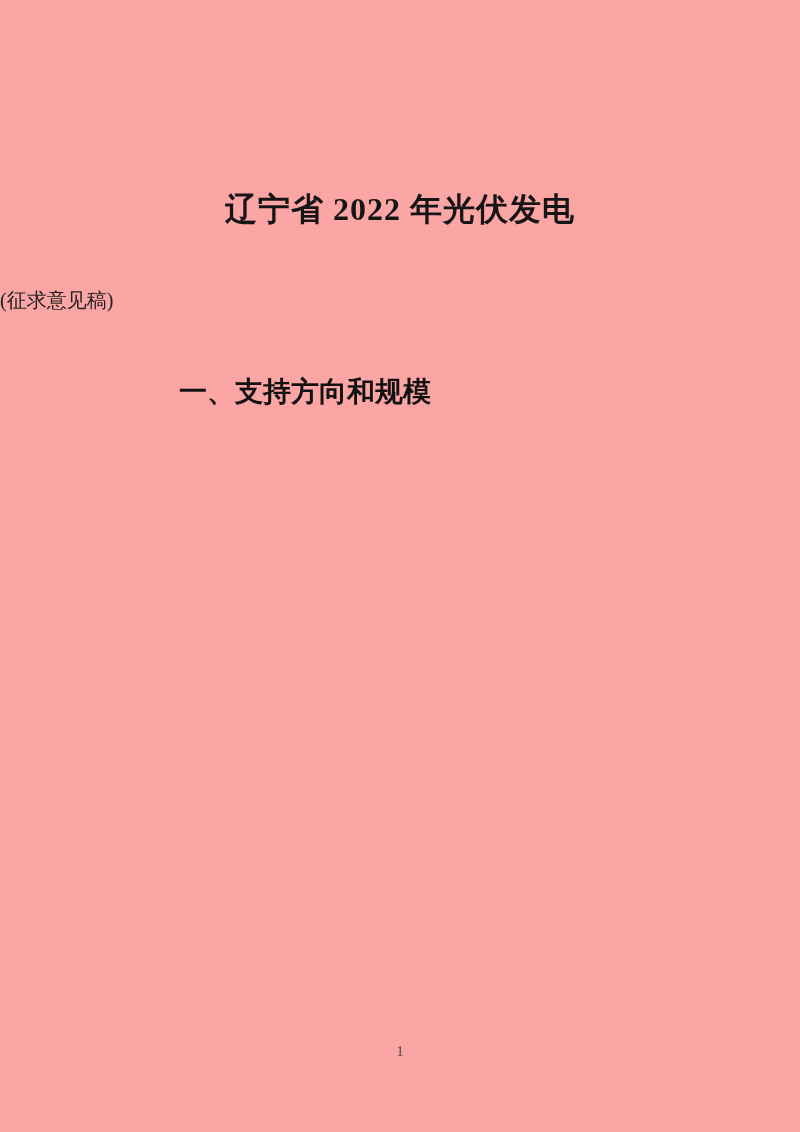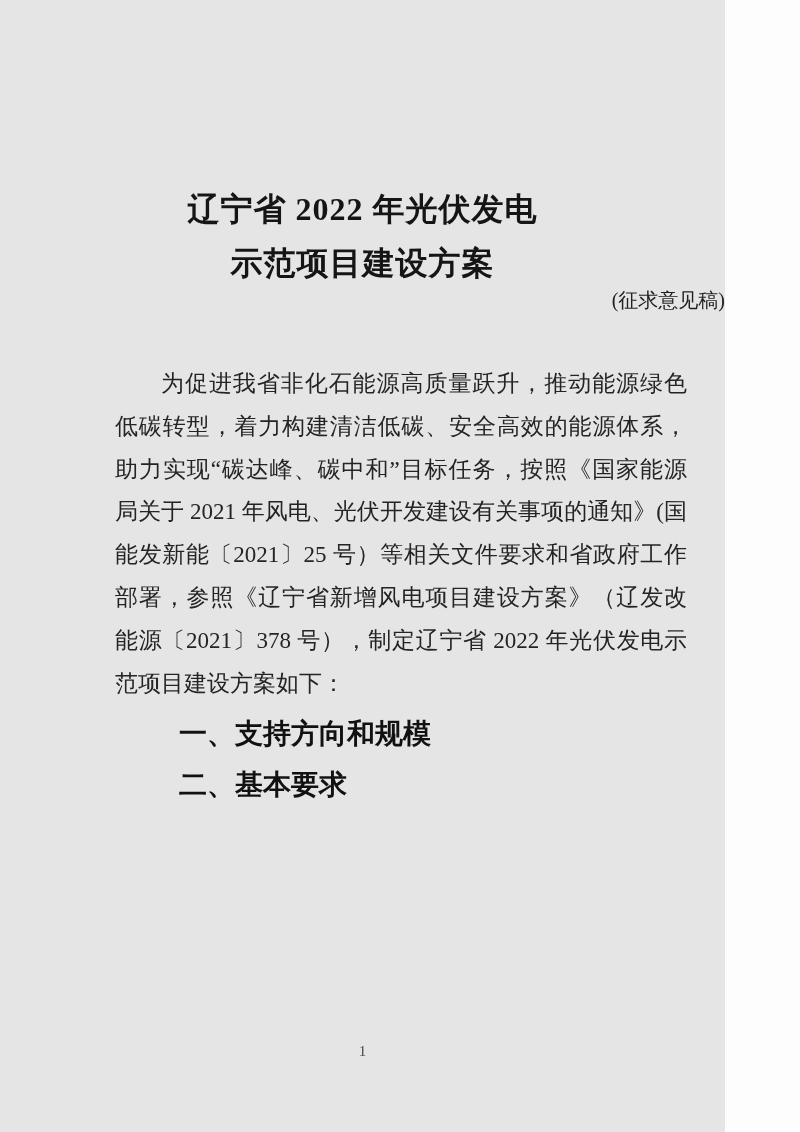--- a/index.html
+++ b/index.html
@@ -5,44 +5,44 @@
   * { box-sizing: border-box; }
   html, body { margin: 0; padding: 0; }
   body {
     width: 800px;
     height: 1132px;
     background: #fdfdfd;
     font-family: "Liberation Serif", serif;
   }
   .page {
     position: relative;
-    width: 725px;
+    width: 800px;
     height: 1132px;
-    background: #e5e5e5;
+    background: #fca5a5;
     color: #1e1e1e;
     overflow: hidden;
   }
   .doc-title {
     position: absolute;
     top: 182px;
     left: 0;
     width: 100%;
     text-align: center;
     font-weight: bold;
     font-size: 32px;
     line-height: 54px;
     letter-spacing: 1px;
     color: #151515;
   }
   .doc-subtitle {
     position: absolute;
     top: 287px;
     left: 0;
     width: 100%;
-    text-align: right;
+    text-align: left;
     font-size: 20px;
     color: #222222;
   }
   .doc-body {
     position: absolute;
     top: 363px;
     left: 115px;
     width: 572px;
     font-size: 23px;
     line-height: 42.8px;
@@ -73,27 +73,24 @@
     color: #4a4a4a;
   }
 </style>
 </head>
 <body>
 
 <div class="page">
 
   <div class="doc-title">
     <div>辽宁省 2022 年光伏发电</div>
-    <div>示范项目建设方案</div>
   </div>
 
   <div class="doc-subtitle">(征求意见稿)</div>
 
   <div class="doc-body">
-    <p>为促进我省非化石能源高质量跃升，推动能源绿色低碳转型，着力构建清洁低碳、安全高效的能源体系，助力实现“碳达峰、碳中和”目标任务，按照《国家能源局关于 2021 年风电、光伏开发建设有关事项的通知》(国能发新能〔2021〕25 号）等相关文件要求和省政府工作部署，参照《辽宁省新增风电项目建设方案》（辽发改能源〔2021〕378 号），制定辽宁省 2022 年光伏发电示范项目建设方案如下：</p>
     <h2>一、支持方向和规模</h2>
-    <h2>二、基本要求</h2>
 
   </div>
 
   <div class="page-number">1</div>
 
 </div>
 
 </body></html>

